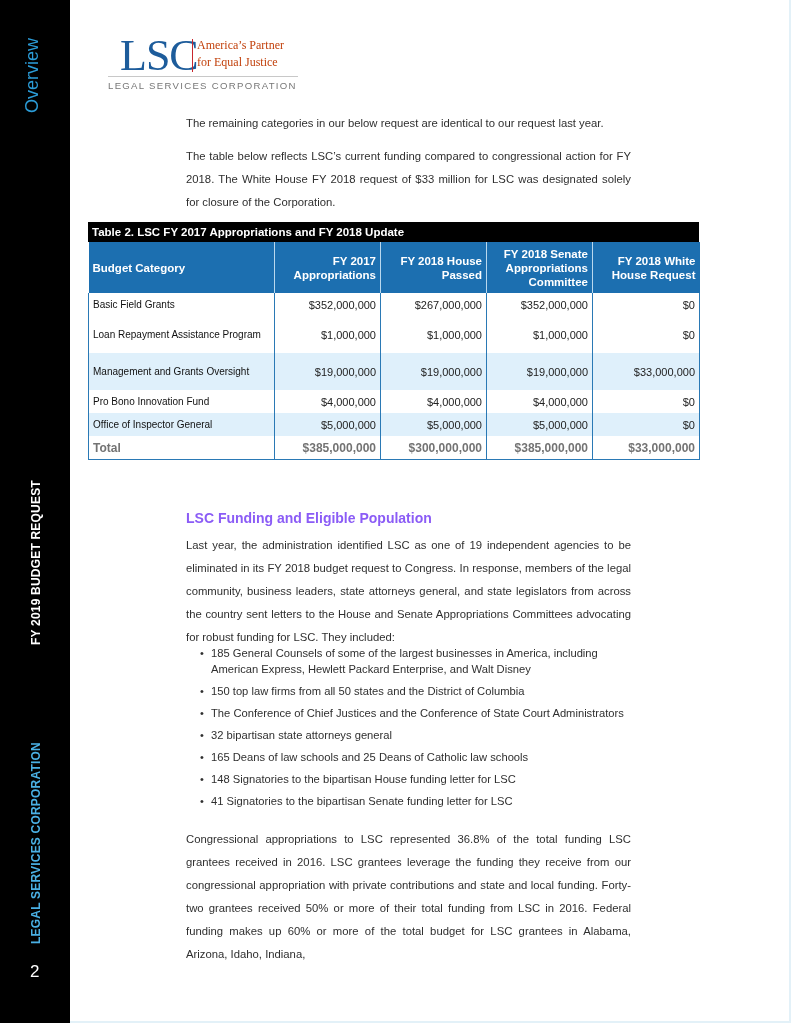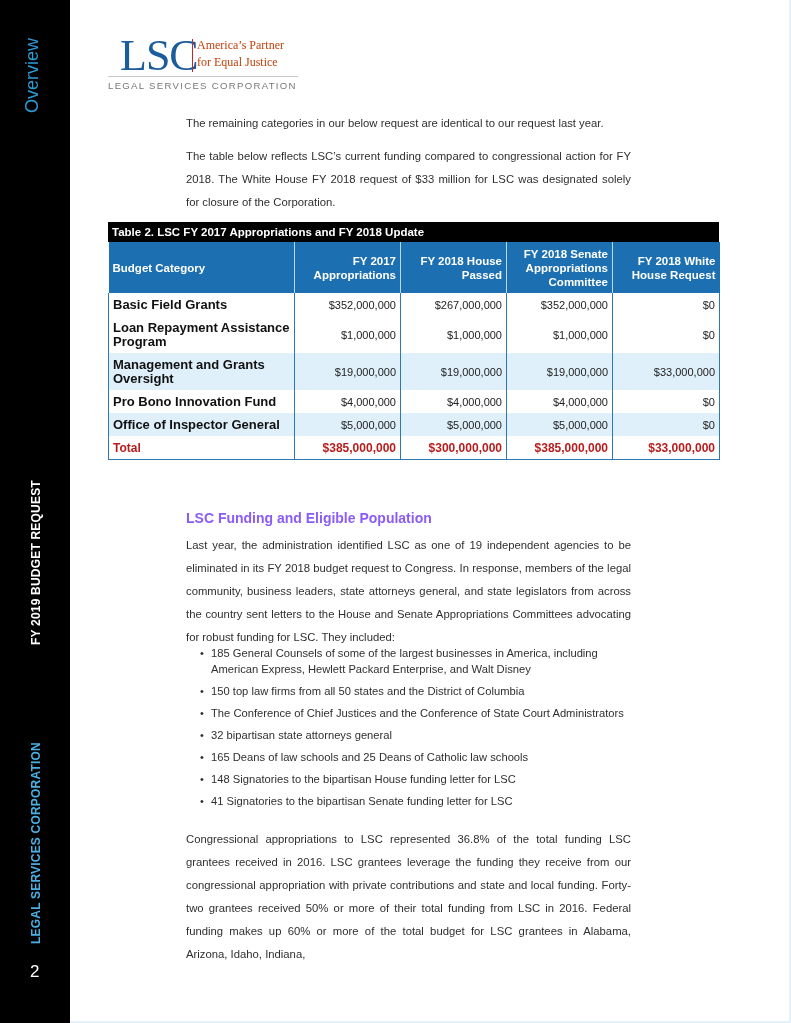--- a/index.html
+++ b/index.html
@@ -56,46 +56,46 @@
 
   
   .para {
     position: absolute; left: 186px; width: 445px;
     font-size: 11.3px; line-height: 23px; color: #2f2f2f; text-align: justify;
   }
   .p1 { top: 112px; }
   .p2 { top: 145px; }
 
   
-  .table-wrap { position: absolute; left: 108px; top: 222px; width: 611px; }
+  .table-wrap { position: absolute; left: 88px; top: 222px; width: 611px; }
   .table-title {
     background: #000000; color: #ffffff; font-weight: bold; font-size: 11.5px;
     height: 20px; line-height: 20px; padding-left: 4px;
   }
   table { border-collapse: collapse; width: 611px; table-layout: fixed; }
   th {
     background: #1c6fb0; color: #ffffff; font-weight: bold; font-size: 11.5px;
     line-height: 14px; padding: 4px 4px; height: 51px; box-sizing: border-box;
     border-left: 1px solid #b9d8ee; text-align: right; vertical-align: middle;
   }
   th:first-child { text-align: left; border-left: none; }
   td {
     font-size: 11px; padding: 3px 4px; line-height: 14px;
     border-left: 1px solid #2a79b5; text-align: right; vertical-align: middle;
     font-family: "Liberation Sans", sans-serif; color: #222222;
   }
   td:first-child {
-    text-align: left; border-left: 1px solid #2a79b5; font-weight: bold; font-size: 13px; color: #111111;
+    text-align: left; border-left: 1px solid #2a79b5; font-weight: normal; font-size: 10px; color: #111111;
   }
   td:last-child { border-right: 1px solid #2a79b5; }
   tr.r-single td { height: 17px; }
   tr.r-double td { height: 31px; }
   tr.r-odd td { background: #ffffff; }
   tr.r-even td { background: #dff0fb; }
-  tr.r-total td { font-weight: bold; font-size: 12px; background: #ffffff; height: 17px; border-bottom: 1px solid #2a79b5; color: #b91c1c; }
+  tr.r-total td { font-weight: bold; font-size: 12px; background: #ffffff; height: 17px; border-bottom: 1px solid #2a79b5; color: #737373; }
   .col0 { width: 186px; }
   .col1 { width: 106px; }
   .col2 { width: 106px; }
   .col3 { width: 106px; }
   .col4 { width: 107px; }
 
   .section-heading {
     position: absolute; left: 186px; top: 510px;
     font-size: 14px; font-weight: bold; color: #8b5cf6;
   }

